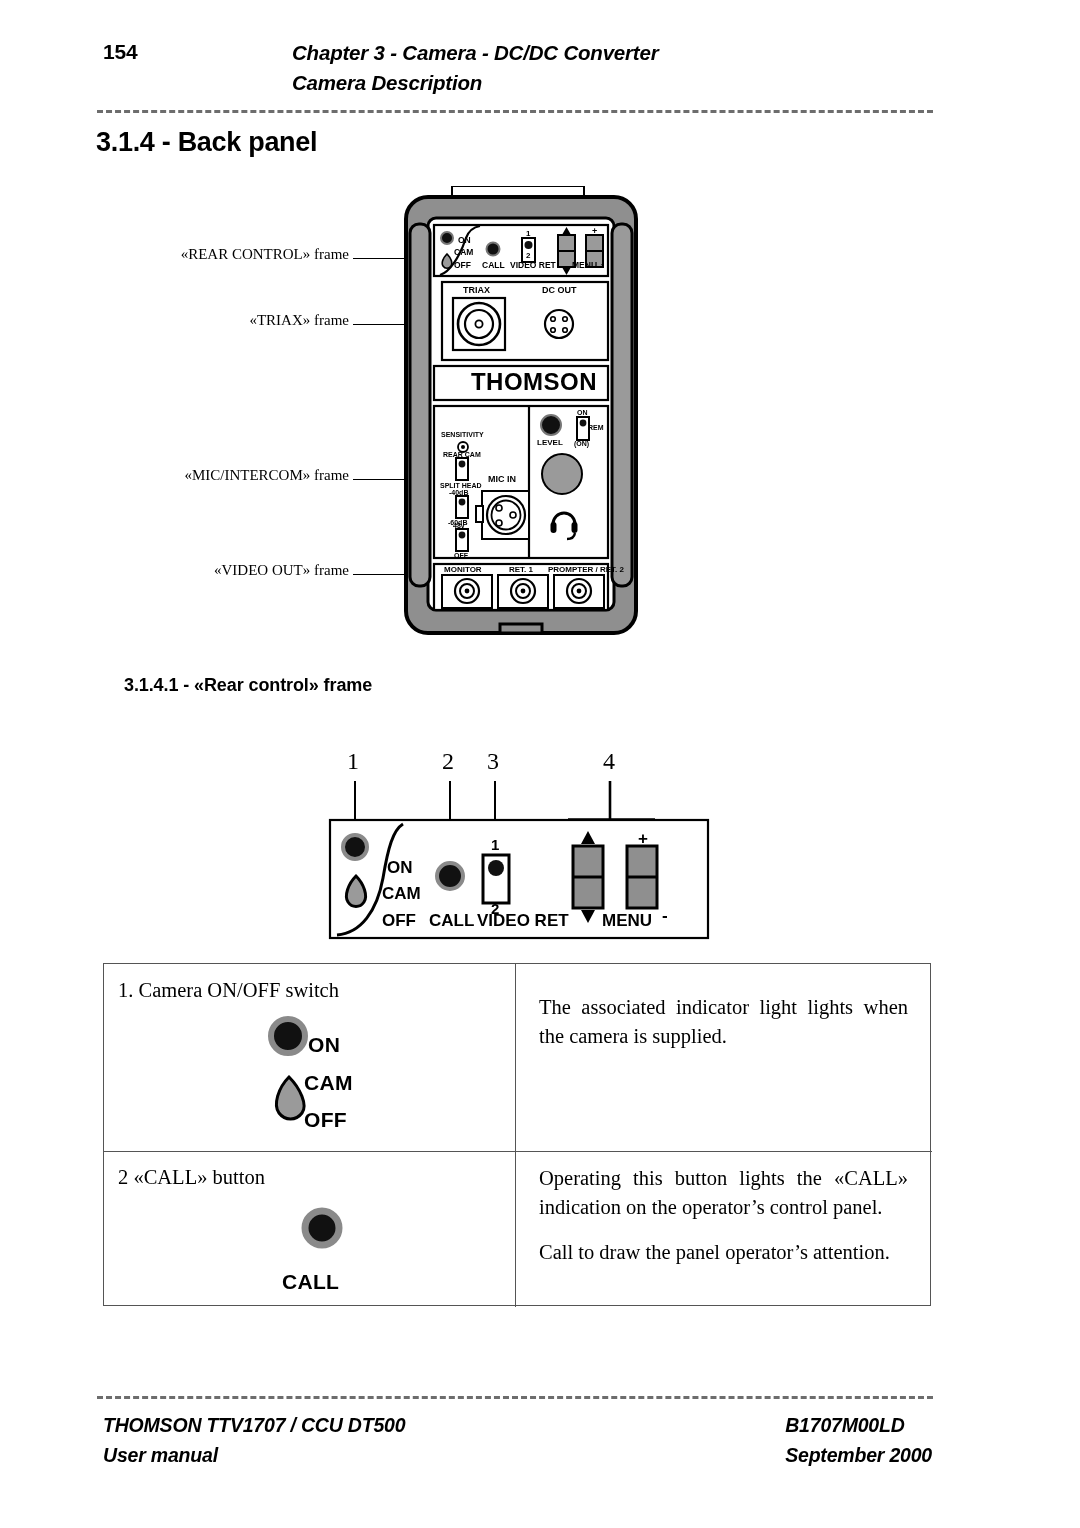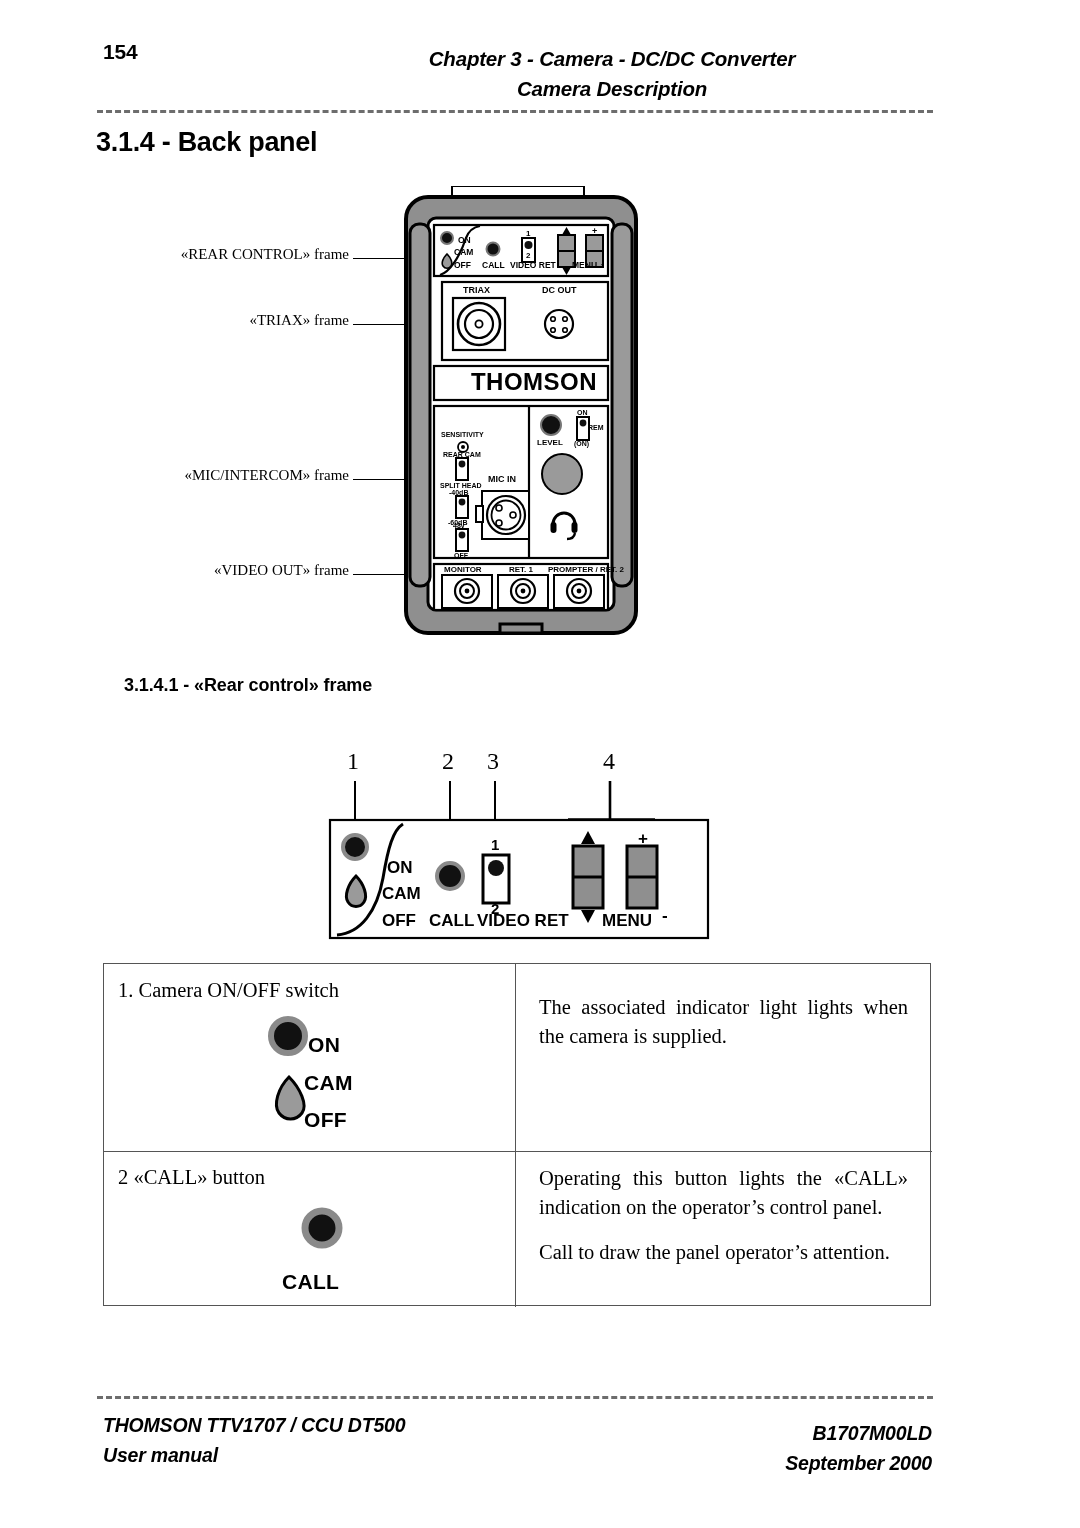--- a/index.html
+++ b/index.html
@@ -6,21 +6,21 @@
   body{
     width:1080px;height:1528px;position:relative;overflow:hidden;
     font-family:"Liberation Serif",serif;color:#000;
   }
   .pg{position:absolute;inset:0;}
 
   
   #header{position:absolute;left:0;top:0;width:1080px;height:100px;}
   #page-num{position:absolute;left:103px;top:40px;font-family:"Liberation Sans",sans-serif;
             font-weight:bold;font-size:21px;letter-spacing:-.2px;}
-  #hdr-lines{position:absolute;right:148px;top:44px;width:640px;text-align:center;
+  #hdr-lines{position:absolute;right:148px;top:38px;width:640px;text-align:left;
              font-family:"Liberation Sans",sans-serif;font-weight:bold;font-style:italic;
              font-size:20.5px;line-height:30px;letter-spacing:-.2px;}
 
   .dashrule{position:absolute;height:0;border-top:3px dashed #6d6d6d;}
   #rule-top{left:97px;top:110px;width:836px;}
   #rule-bot{left:97px;top:1396px;width:836px;}
 
   
   #h-back{position:absolute;left:96px;top:127px;font-family:"Liberation Sans",sans-serif;
           font-weight:bold;font-size:27px;letter-spacing:-.3px;}
@@ -51,21 +51,21 @@
   .body-p:last-child{margin-bottom:0;}
 
   .swlabel{font-family:"Liberation Sans",sans-serif;font-weight:bold;font-size:21px;
            letter-spacing:.3px;position:absolute;}
 
   
   #footer{position:absolute;left:0;top:1404px;width:1080px;height:80px;
           font-family:"Liberation Sans",sans-serif;font-weight:bold;font-style:italic;
           font-size:19.5px;line-height:30px;letter-spacing:-.2px;}
   #foot-l{position:absolute;left:103px;top:6px;}
-  #foot-r{position:absolute;right:148px;top:14px;text-align:right;font-style:italic;}
+  #foot-r{position:absolute;right:148px;top:6px;font-style:italic;}
 
   
   .tiny{font-family:"Liberation Sans",sans-serif;font-weight:bold;}
 </style>
 </head>
 <body>
 
 <div class="pg">
 
   <div id="header">

